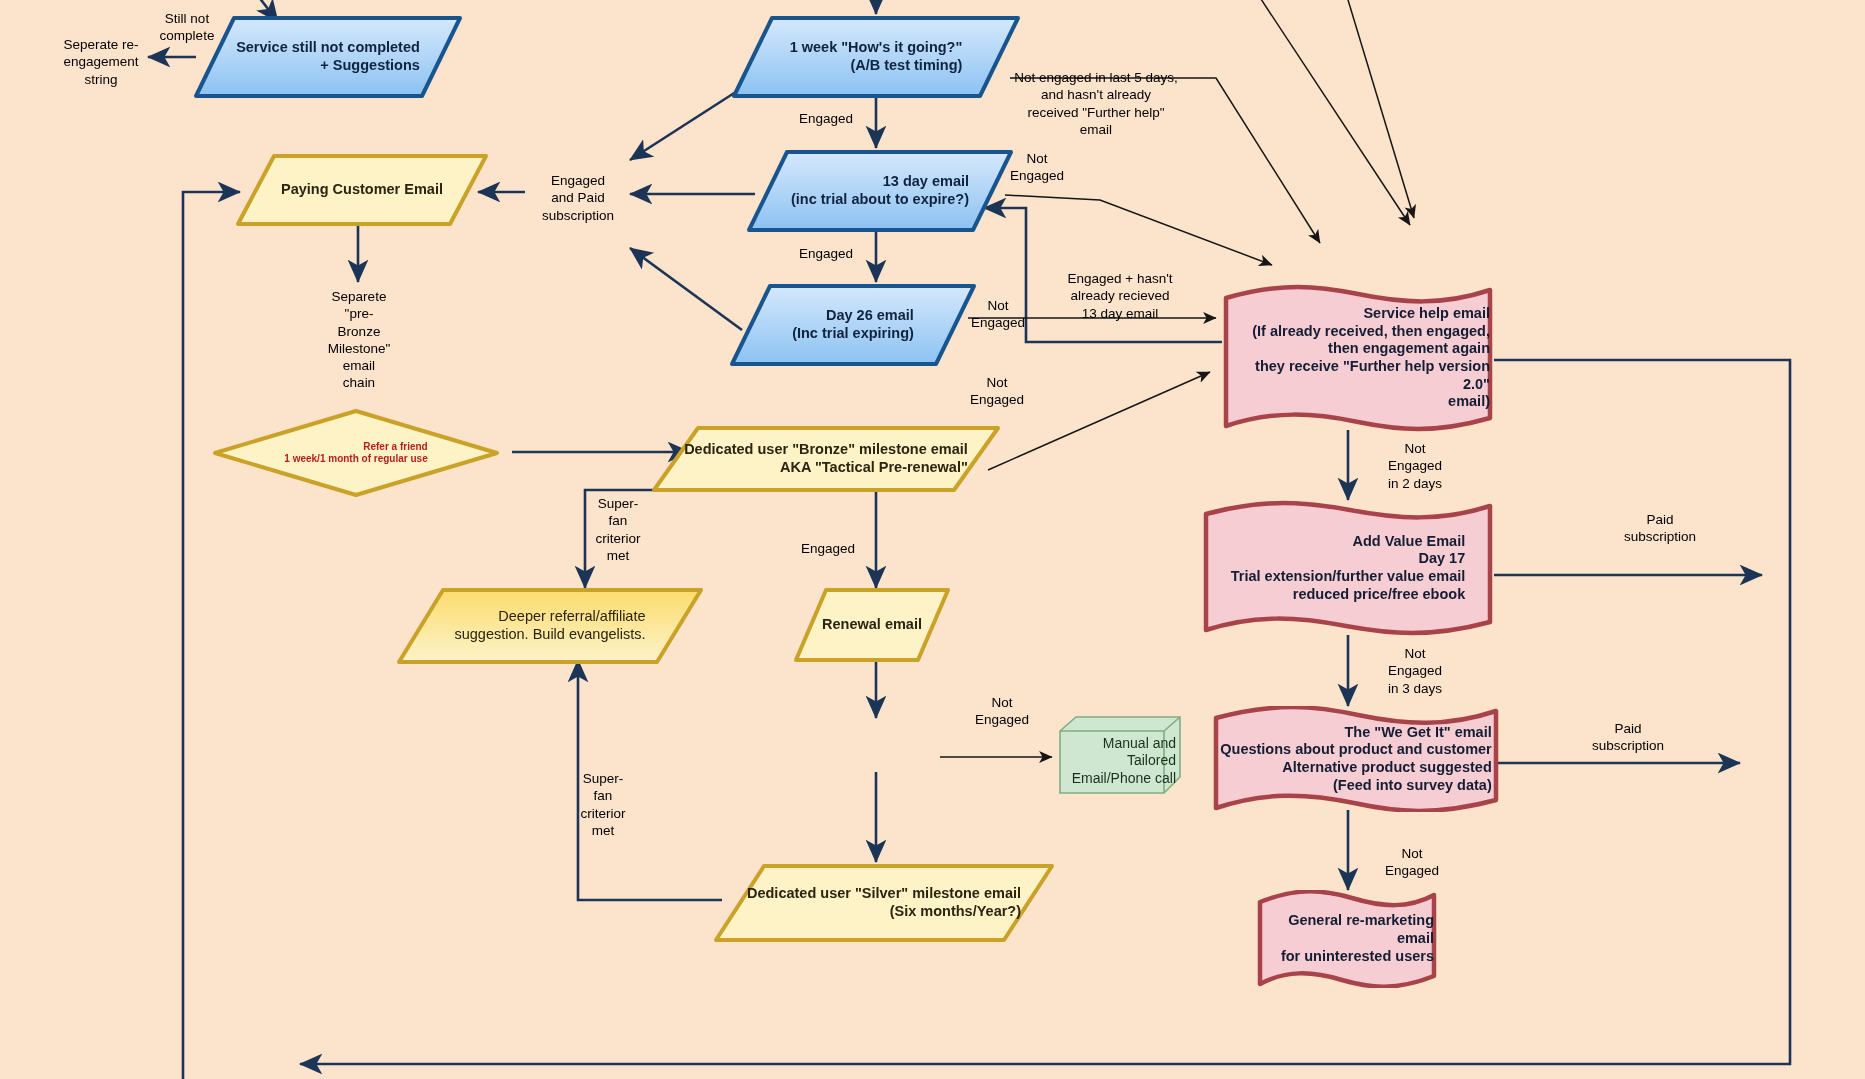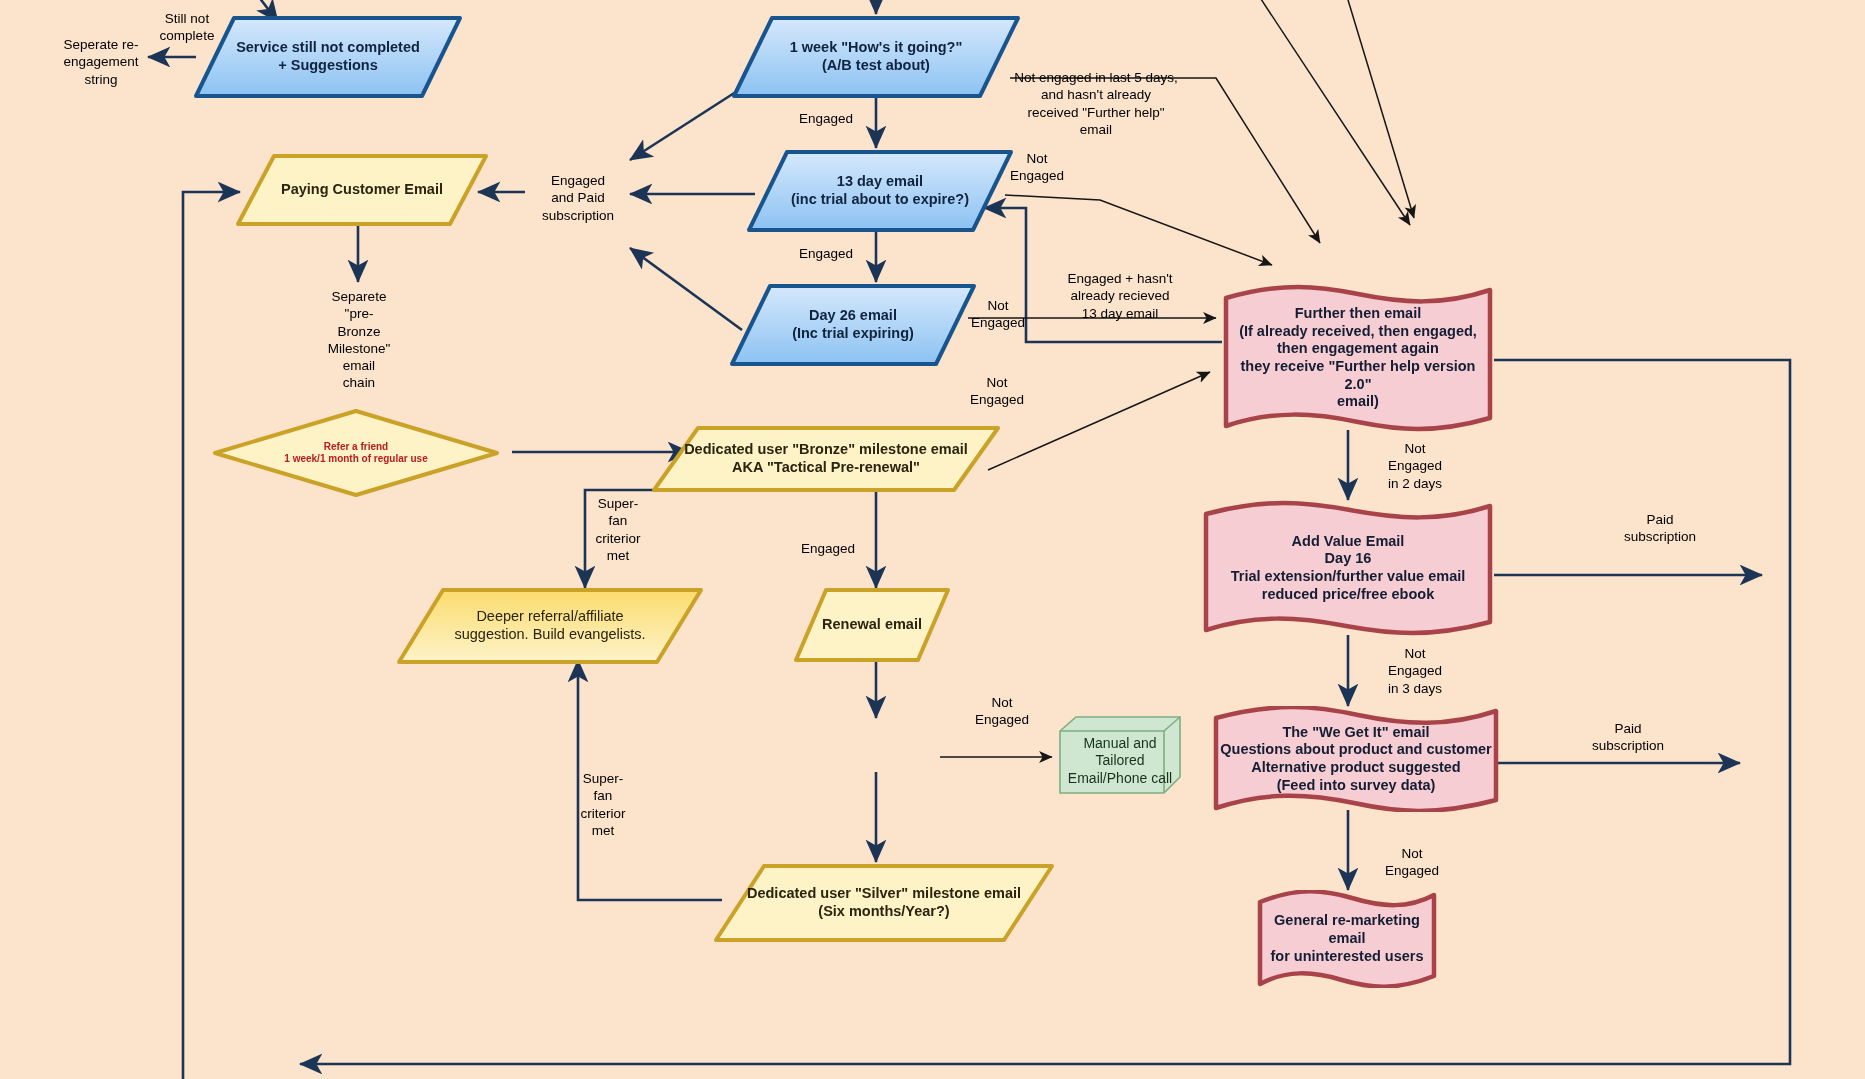--- a/index.html
+++ b/index.html
@@ -3,21 +3,21 @@
 <meta charset="utf-8">
 <style>
   html,body{margin:0;padding:0;background:#fce3cb;}
   body{width:1865px;height:1079px;position:relative;overflow:hidden;
        font-family:"Liberation Sans","DejaVu Sans",sans-serif;color:#1a2438;}
   #canvas{position:absolute;inset:0;width:1865px;height:1079px;}
   svg.wires{position:absolute;left:0;top:0;width:1865px;height:1079px;pointer-events:none;}
 
   
   .node{position:absolute;box-sizing:border-box;display:flex;align-items:center;
-        justify-content:center;text-align:center;line-height:1.22;}
+        justify-content:center;text-align:right;line-height:1.22;}
   .node .txt{position:relative;z-index:3;padding:0 14px;}
 
   
   .para{}
   .para .shape{position:absolute;inset:0;z-index:1;}
   .blue .txt{font-weight:bold;font-size:14.5px;color:#10233f;}
   .yellow .txt{font-weight:bold;font-size:14.5px;color:#2b2410;}
   .gold .txt{font-weight:normal;font-size:14.5px;color:#2b2410;}
 
   
@@ -133,21 +133,21 @@
       <div>+ Suggestions</div>
     </div>
   </div>
 
   <div class="node para blue" style="left:730px;top:14px;width:292px;height:86px;">
     <svg class="shape" viewBox="0 0 292 86" preserveAspectRatio="none">
       <path d="M42,4 L288,4 L250,82 L4,82 Z" fill="url(#blg)" stroke="#18558f" stroke-width="4" stroke-linejoin="round"></path>
     </svg>
     <div class="txt">
       <div>1 week "How's it going?"</div>
-      <div>(A/B test about)</div>
+      <div>(A/B test timing)</div>
     </div>
   </div>
 
   <div class="node para blue" style="left:745px;top:148px;width:270px;height:86px;">
     <svg class="shape" viewBox="0 0 270 86" preserveAspectRatio="none">
       <path d="M42,4 L266,4 L228,82 L4,82 Z" fill="url(#blg)" stroke="#18558f" stroke-width="4" stroke-linejoin="round"></path>
     </svg>
     <div class="txt">
       <div>13 day email</div>
       <div>(inc trial  about to expire?)</div>
@@ -233,35 +233,35 @@
       <div>Manual and Tailored</div>
       <div>Email/Phone call</div>
     </div>
   </div>
 
   <div class="node wave" style="left:1222px;top:284px;width:272px;height:148px;">
     <svg class="shape" style="position:absolute;inset:0;z-index:1;" viewBox="0 0 272 148" preserveAspectRatio="none">
       <path d="M4,14 C60,-2 96,2 136,10 C180,19 220,22 268,6 L268,134 C212,150 176,146 136,138 C92,129 52,126 4,142 Z" fill="#f6cdd3" stroke="#a8434a" stroke-width="4.5" stroke-linejoin="round"></path>
     </svg>
     <div class="txt" style="padding:0 4px;">
-      <div>Further then email</div>
+      <div>Service help email</div>
       <div>(If already received, then engaged,</div>
       <div>then engagement again</div>
       <div>they receive "Further help version 2.0"</div>
       <div>email)</div>
     </div>
   </div>
 
   <div class="node wave" style="left:1202px;top:500px;width:292px;height:136px;">
     <svg class="shape" style="position:absolute;inset:0;z-index:1;" viewBox="0 0 292 136" preserveAspectRatio="none">
       <path d="M4,14 C64,-2 104,2 148,10 C196,19 238,22 288,6 L288,122 C228,138 188,134 144,126 C96,117 54,114 4,130 Z" fill="#f6cdd3" stroke="#a8434a" stroke-width="4.5" stroke-linejoin="round"></path>
     </svg>
     <div class="txt" style="padding:0 4px;">
       <div>Add Value Email</div>
-      <div>Day 16</div>
+      <div>Day 17</div>
       <div>Trial extension/further value email</div>
       <div>reduced price/free ebook</div>
     </div>
   </div>
 
   <div class="node wave" style="left:1212px;top:706px;width:288px;height:106px;">
     <svg class="shape" style="position:absolute;inset:0;z-index:1;" viewBox="0 0 288 106" preserveAspectRatio="none">
       <path d="M4,12 C64,-4 104,0 146,9 C194,19 236,21 284,5 L284,94 C224,110 184,106 142,97 C94,87 52,86 4,102 Z" fill="#f6cdd3" stroke="#a8434a" stroke-width="4.5" stroke-linejoin="round"></path>
     </svg>
     <div class="txt" style="padding:0 4px;">

